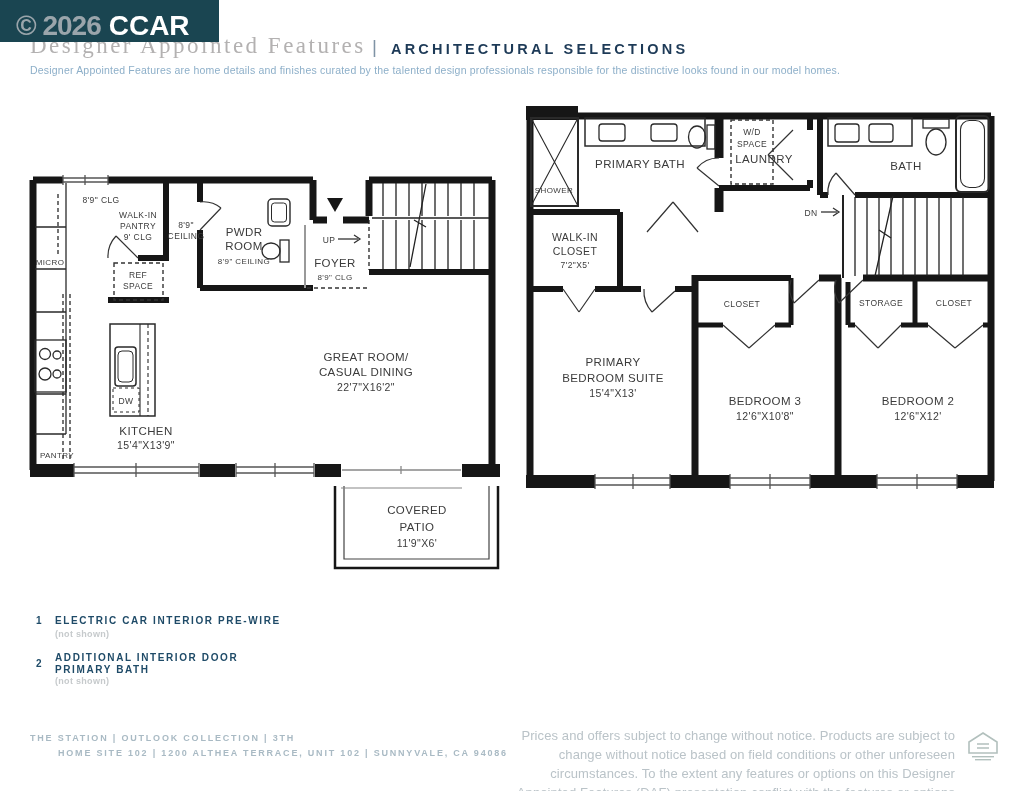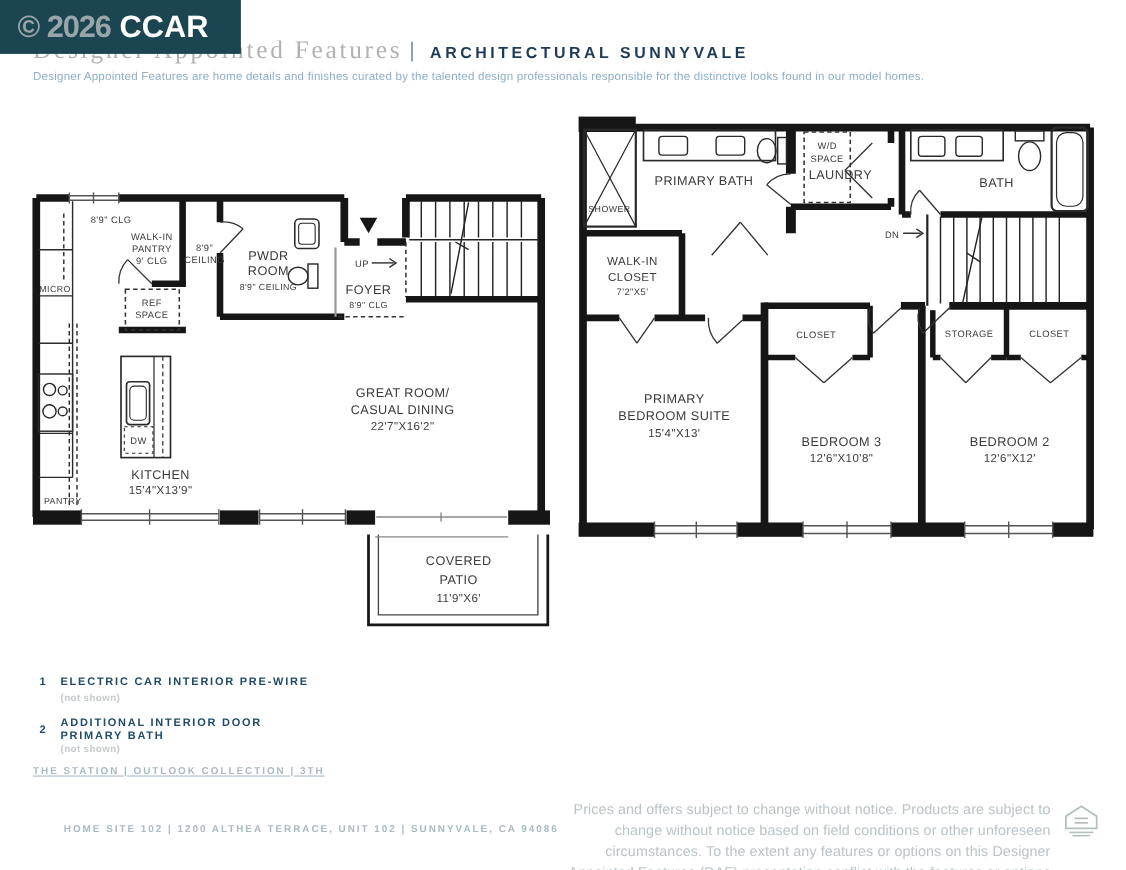--- a/index.html
+++ b/index.html
@@ -1,21 +1,21 @@
 <!DOCTYPE html>
 <html><head>
 <meta charset="utf-8">
 <style>
   html,body{margin:0;padding:0;}
   body{width:1024px;height:791px;position:relative;background:#ffffff;overflow:hidden;
        font-family:"Liberation Sans",sans-serif;}
   .abs{position:absolute;}
   
-  #banner{left:0;top:0;width:219px;height:49px;background:#1a4551;z-index:5;
-          display:flex;align-items:center;padding-left:16px;box-sizing:border-box;}
+  #banner{left:0;top:0;width:219px;height:42px;background:#1a4551;z-index:5;
+          display:flex;align-items:flex-end;padding-left:16px;box-sizing:border-box;}
   #banner .copy{font-size:28px;font-weight:bold;color:#9aa5ab;letter-spacing:-1px;}
   #banner .brand{font-size:28px;font-weight:bold;color:#ffffff;margin-left:8px;letter-spacing:0px;}
   #title-serif{left:30px;top:33px;font-family:"Liberation Serif",serif;font-size:23px;
                color:#b3b1b1;letter-spacing:2.5px;z-index:1;white-space:nowrap;}
   #title-divider{left:372px;top:36px;font-size:19px;color:#7f93a5;font-weight:300;z-index:1;}
   #title-caps{left:391px;top:41px;font-size:14.5px;font-weight:600;color:#1d3a57;
               letter-spacing:3.2px;z-index:1;white-space:nowrap;}
   #subtitle{left:30px;top:64px;font-size:10.5px;color:#8dafc9;letter-spacing:0.2px;white-space:nowrap;}
   
   .t{font-family:"Liberation Sans",sans-serif;fill:#3b3b3b;text-anchor:middle;letter-spacing:0.4px;}
@@ -34,21 +34,21 @@
 </style>
 </head>
 <body>
 
 <div class="abs" id="banner">
   <span class="copy">© 2026</span>
   <span class="brand">CCAR</span>
 </div>
 <div class="abs" id="title-serif">Designer Appointed Features</div>
 <div class="abs" id="title-divider">|</div>
-<div class="abs" id="title-caps">ARCHITECTURAL SUNNYVALE</div>
+<div class="abs" id="title-caps">ARCHITECTURAL SELECTIONS</div>
 <div class="abs" id="subtitle">Designer Appointed Features are home details and finishes curated by the talented design professionals responsible for the distinctive looks found in our model homes.</div>
 
 <svg class="abs" style="left:28px;top:172px;" width="475" height="405" viewBox="0 0 475 405">
   <g stroke="#161616" fill="none" stroke-width="7">
     <path d="M5,8 H285"></path>
       <path d="M285,8 V48"></path>
     <path d="M285,48 H299"></path>
       <path d="M315,48 H341"></path>
     <path d="M341,8 V44"></path>
       <path d="M341,8 H464"></path>
@@ -266,21 +266,21 @@
 <div>
   <div class="feat-num" style="left:36px;top:615px;">1</div>
   <div class="feat-title" style="left:55px;top:615px;">ELECTRIC CAR INTERIOR PRE-WIRE</div>
   <div class="feat-note" style="left:55px;top:629px;">(not shown)</div>
   <div class="feat-num" style="left:36px;top:658px;">2</div>
   <div class="feat-title" style="left:55px;top:652px;">ADDITIONAL INTERIOR DOOR</div>
   <div class="feat-title" style="left:55px;top:664px;">PRIMARY BATH</div>
   <div class="feat-note" style="left:55px;top:676px;">(not shown)</div>
 </div>
 
-<div class="footer-line" style="top:696px;text-decoration:underline;">THE STATION | OUTLOOK COLLECTION | 3TH</div>
+<div class="footer-line" style="top:733px;">THE STATION | OUTLOOK COLLECTION | 3TH</div>
 <div class="footer-line" style="top:748px;padding-left:28px;">HOME SITE 102  |  1200 ALTHEA TERRACE, UNIT 102 | SUNNYVALE, CA 94086</div>
 <div class="abs" id="disclaimer">Prices and offers subject to change without notice. Products are subject to change without notice based on field conditions or other unforeseen circumstances. To the extent any features or options on this Designer Appointed Features (DAF) presentation conflict with the features or options on the Initial Home Change Order, the Initial Home Change Order shall control. This is not an offering where prohibited by law. Images are for representational purposes only and actual product may differ. Not all images may be shown. See online or onsite sales consultants for details.</div>
 
 <svg class="abs" style="left:966px;top:731px;" width="34" height="32" viewBox="0 0 34 32">
   <g stroke="#b2c0bd" fill="none" stroke-width="1.6">
     <path d="M17,2 L31,11 V22 H3 V11 Z"></path>
     <path d="M11,13 H23 M11,17 H23"></path>
   </g>
   <g fill="#b2c0bd">
     <rect x="6" y="25" width="22" height="1.4"></rect>

